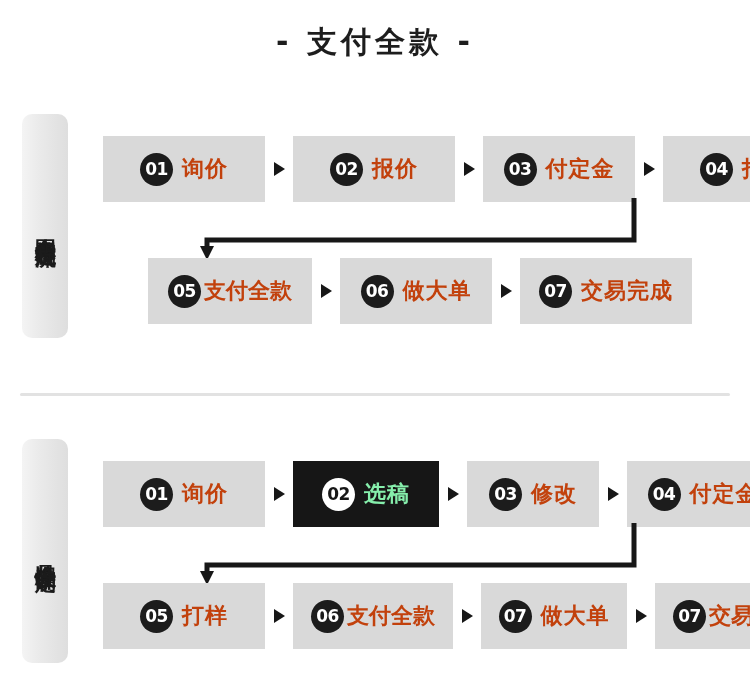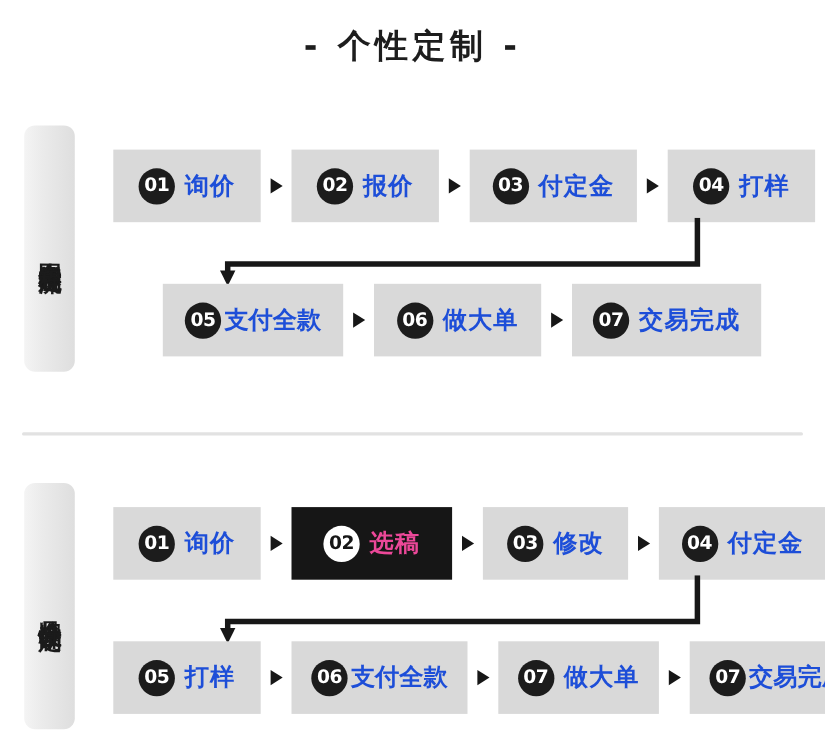--- a/index.html
+++ b/index.html
@@ -113,36 +113,36 @@
     font-family: "DejaVu Sans", "Liberation Sans", sans-serif;
     letter-spacing: -0.5px;
   }
   .step-box.active .step-num {
     background: #ffffff;
     color: #161616;
   }
   .step-label {
     font-size: 22px;
     font-weight: bold;
-    color: #1d4ed8;
+    color: #c2410c;
     white-space: nowrap;
     margin-left: 9px;
     letter-spacing: 1px;
   }
   .step-box.active .step-label {
-    color: #ec4899;
+    color: #86efac;
   }
   .step-box.tight .step-label {
     margin-left: 3px;
     letter-spacing: 0px;
     text-align: center;
   }
 
   
-  .w-134 { width: 134px; }
+  .w-134 { width: 162px; }
   .w-132 { width: 132px; }
   .w-146 { width: 146px; }
   .w-152 { width: 152px; }
   .w-160 { width: 160px; }
   .w-164 { width: 164px; }
   .w-172 { width: 172px; }
 
   
   .arrow-sep {
     flex: 0 0 auto;
@@ -163,21 +163,21 @@
   .connector {
     position: absolute;
     pointer-events: none;
   }
   #s1-connector { left: 150px; top: 88px; width: 490px; height: 62px; }
   #s2-connector { left: 150px; top: 88px; width: 490px; height: 62px; }
 </style>
 </head>
 <body>
 
-<div class="page-title">- 个性定制 -</div>
+<div class="page-title">- 支付全款 -</div>
 
 <div class="flow-section" id="section-1">
 
   <div class="vertical-label">
     <span class="vl-text">来图来样定制流程</span>
   </div>
 
   <div class="step-row" id="s1-row-1">
     <div class="step-box w-134">
       <span class="step-num">01</span>

